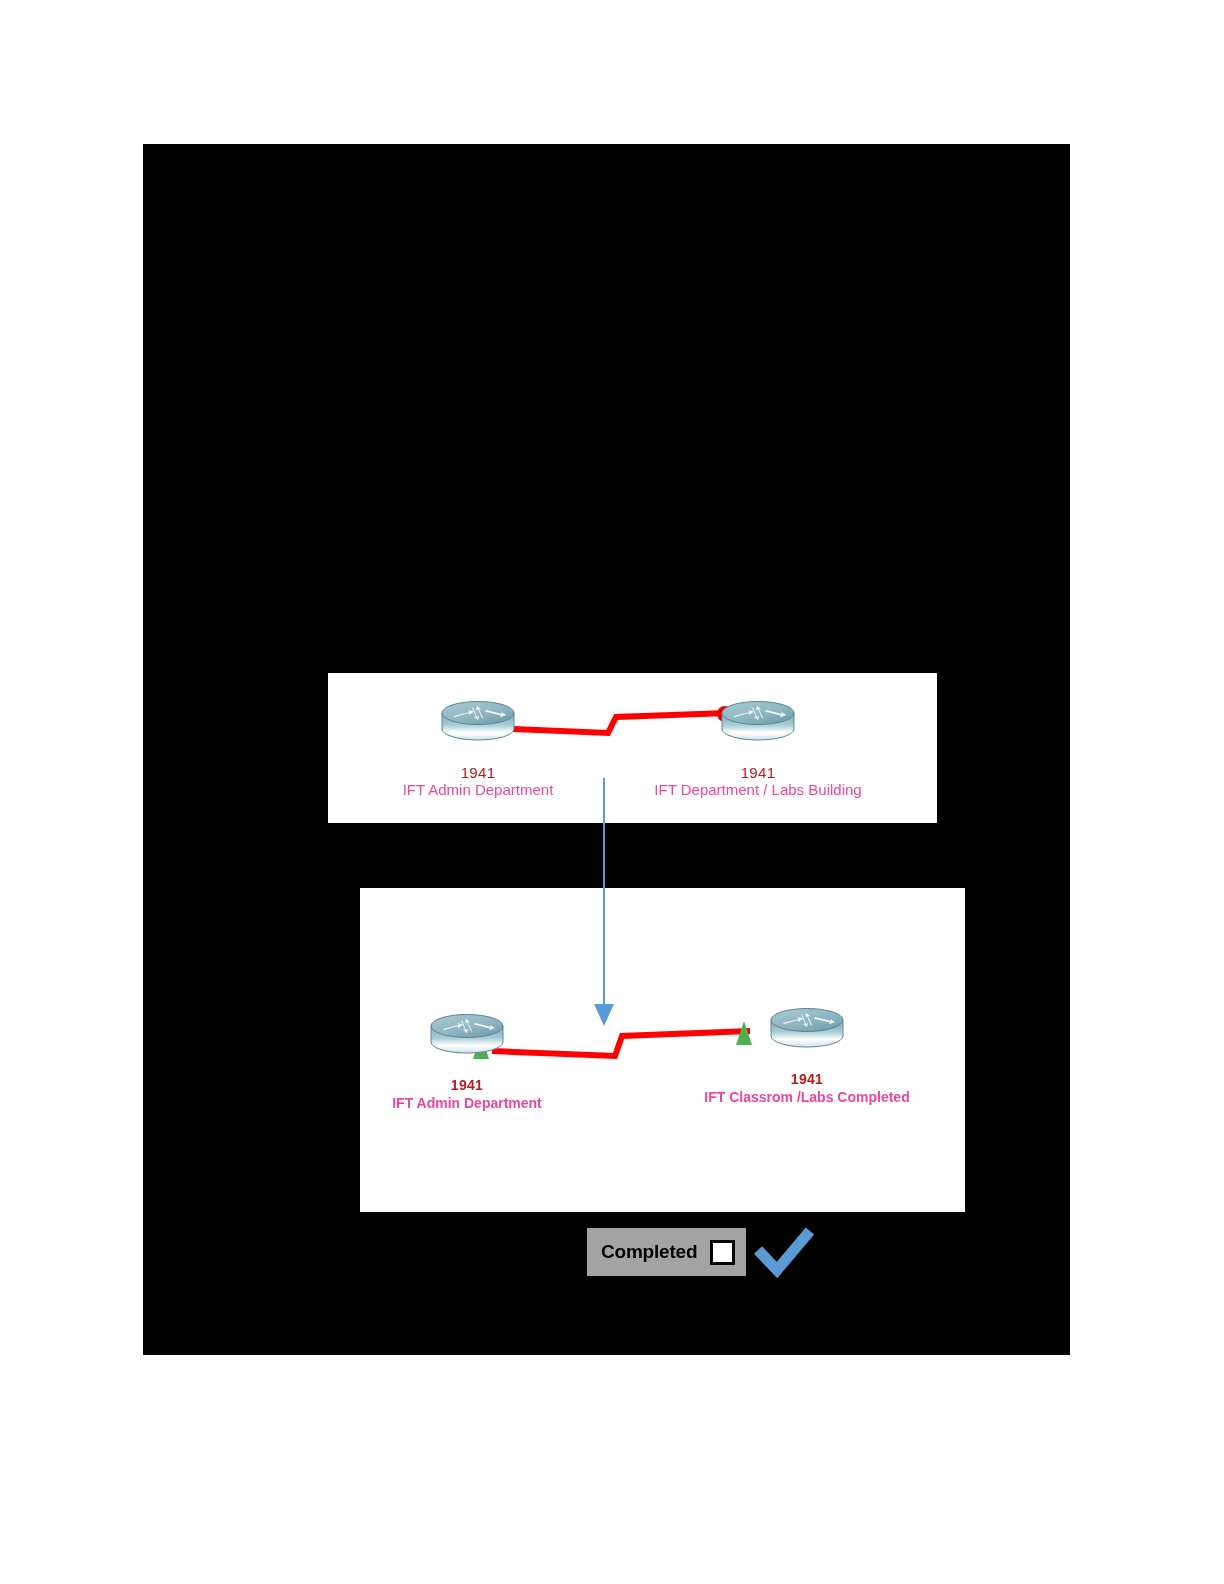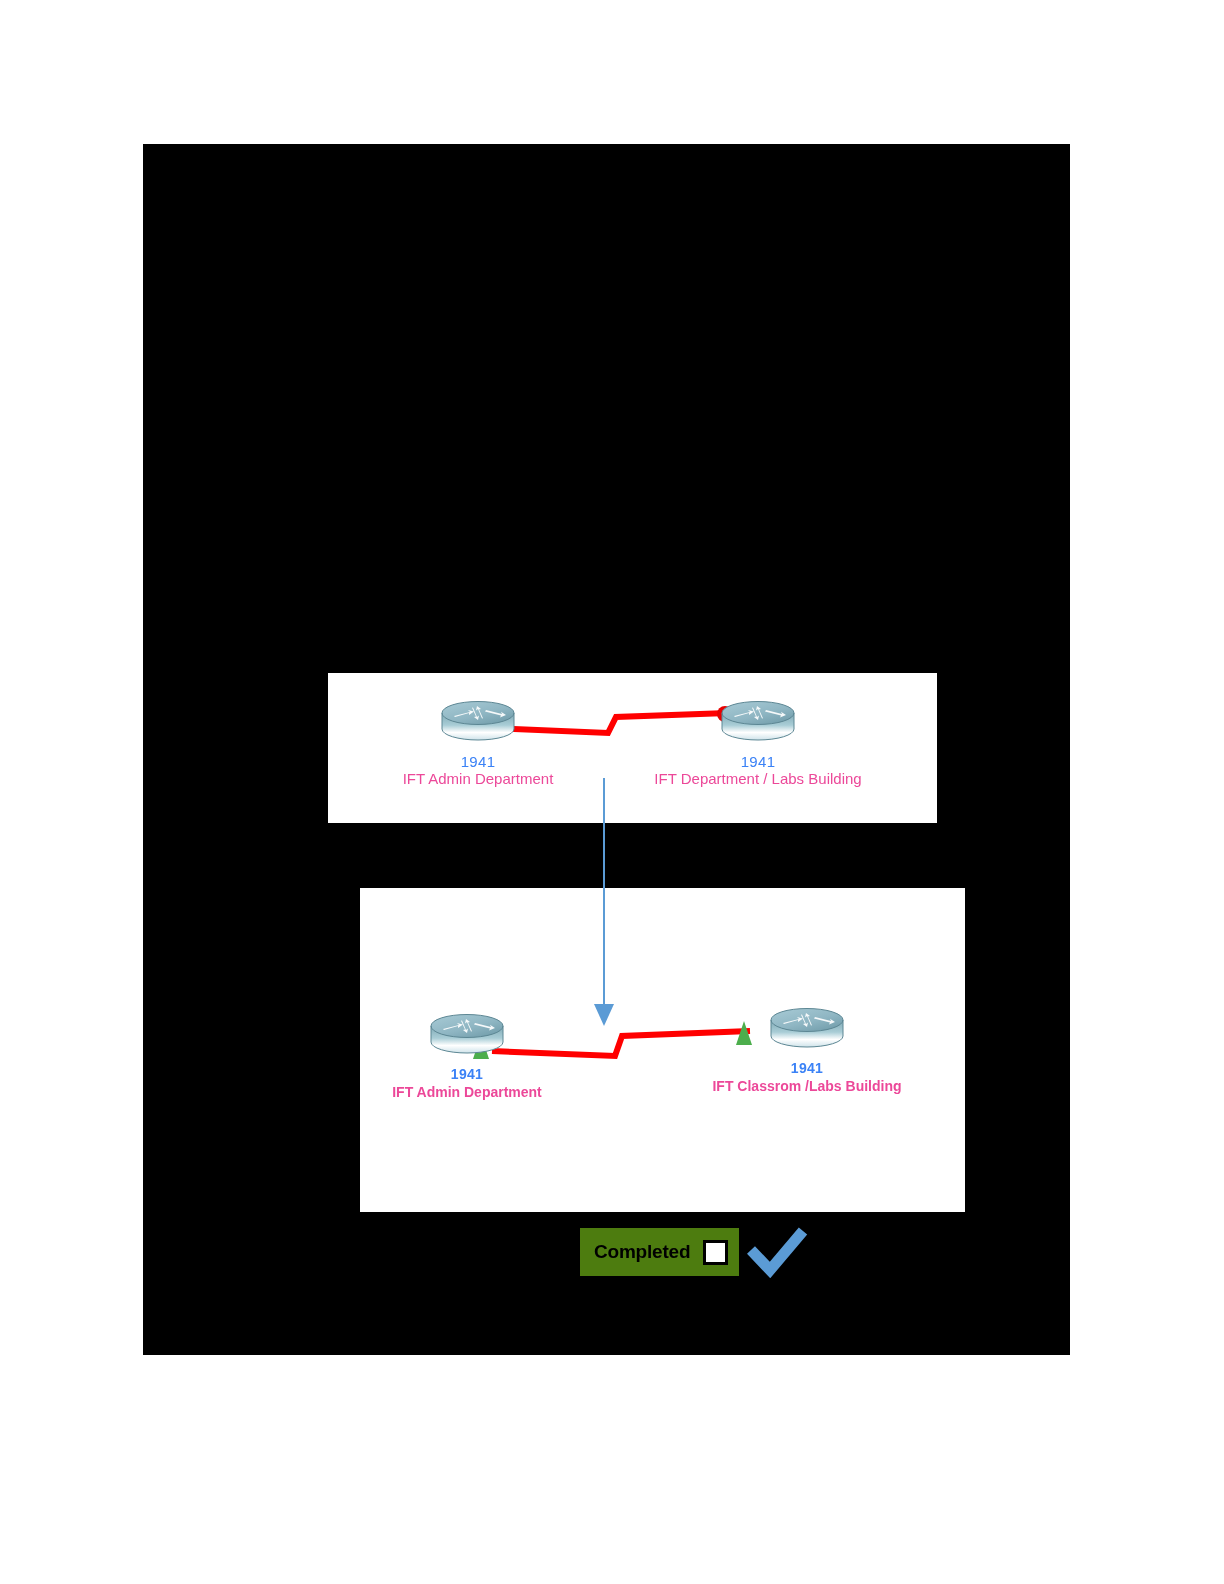--- a/index.html
+++ b/index.html
@@ -52,24 +52,24 @@
   .router-icon {
     position: relative;
     width: 76px;
     height: 46px;
     margin: 0 auto;
   }
   .router-icon svg { display: block; }
 
   .node-model {
     font-size: 15px;
-    color: #3b82f6;
+    color: #b91c1c;
     letter-spacing: 0.3px;
     line-height: 17px;
-    margin-top: 8px;
+    margin-top: 19px;
     white-space: nowrap;
     text-align: center;
   }
   .node-name {
     font-size: 15px;
     color: #ec4899;
     line-height: 18px;
     white-space: nowrap;
   }
   .bold-labels .node-model,
@@ -98,26 +98,27 @@
   
   #completed-group {
     position: absolute;
     left: 580px;
     top: 1228px;
     height: 48px;
     display: flex;
     align-items: center;
   }
   #completed-box {
-    background: #4d7c0f;
+    background: #a3a3a3;
     height: 48px;
     display: flex;
     align-items: center;
     padding: 0 11px 0 14px;
     box-sizing: border-box;
+    margin-left: 7px;
   }
   #completed-label {
     font-size: 19px;
     font-weight: bold;
     color: #000000;
     letter-spacing: -0.2px;
     margin-right: 13px;
     white-space: nowrap;
   }
   #completed-checkbox {
@@ -233,21 +234,21 @@
           <path d="M2,14 L2,30 A36,11 0 0 0 74,30 L74,14" fill="none" stroke="#5d8794" stroke-width="1"></path>
           <g fill="#ffffff" opacity="0.92">
             <path d="M14,17 L30,13 L28,11 L34,12.5 L29,16 L29,14 L15,18 Z"></path>
             <path d="M46,11 L62,15 L61,12.8 L66,16 L60,18.5 L61,16.5 L45,12.6 Z"></path>
             <path d="M33,8.5 L37,18 L39,16.6 L38,21 L34,18 L36,17.6 L32,8.8 Z"></path>
             <path d="M42,19.5 L38,10 L36,11.4 L37,7 L41,10 L39,10.4 L43,19.2 Z"></path>
           </g>
         </svg>
       </div>
       <div class="node-model">1941</div>
-      <div class="node-name">IFT Classrom /Labs Building</div>
+      <div class="node-name">IFT Classrom /Labs Completed</div>
     </div>
   </div>
 
   <div id="flow-arrow" style="left:445px; top:634px; width:34px; height:250px;">
     <svg width="34" height="250">
       <line x1="16" y1="0" x2="16" y2="228" stroke="#5b9bd5" stroke-width="2"></line>
       <polygon points="6,226 26,226 16,248" fill="#5b9bd5"></polygon>
     </svg>
   </div>
 

